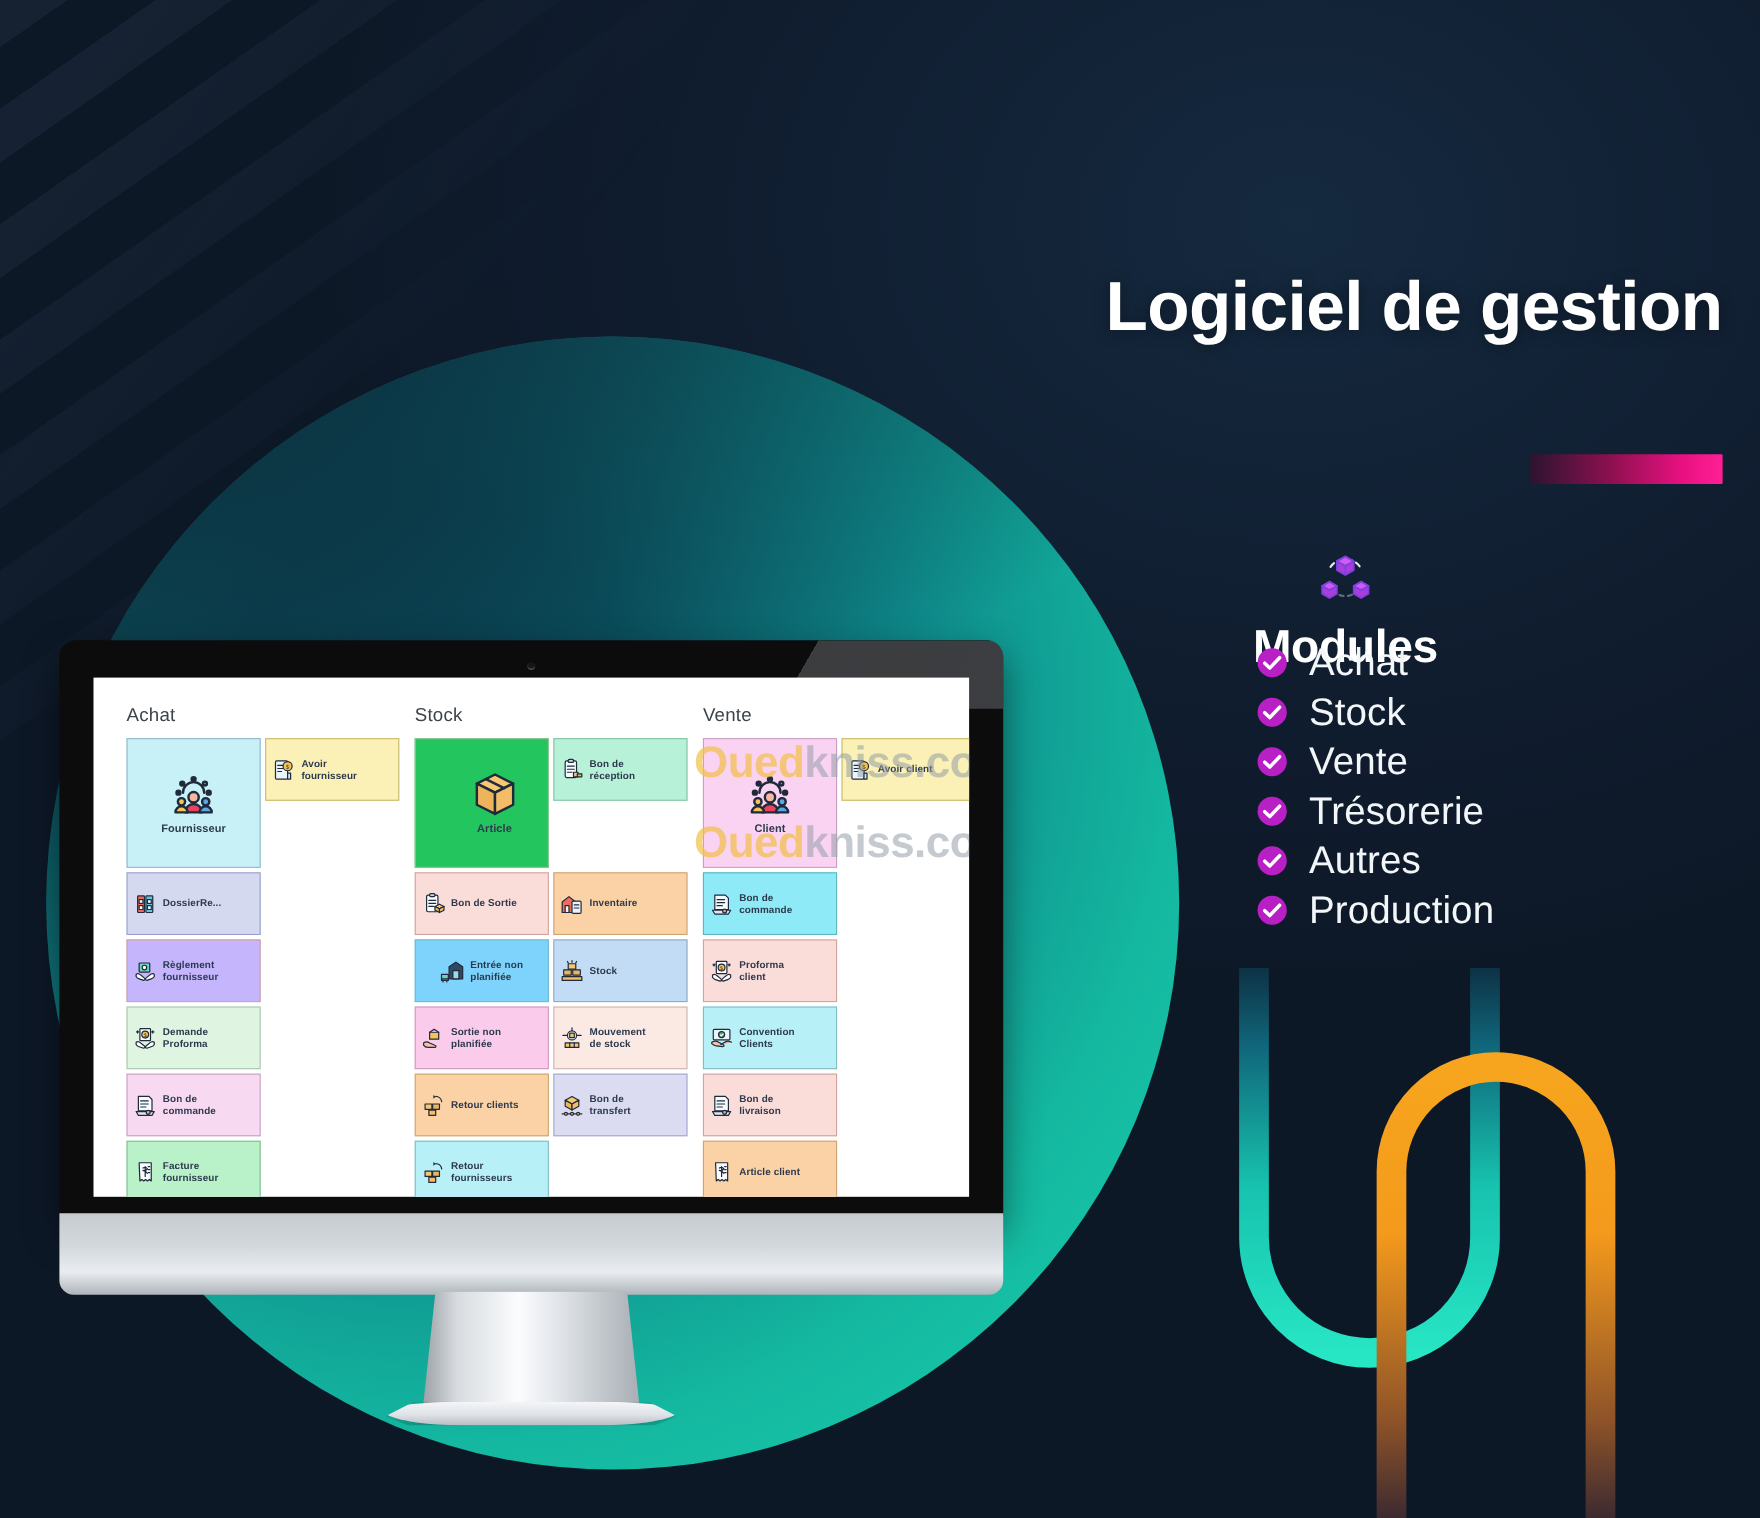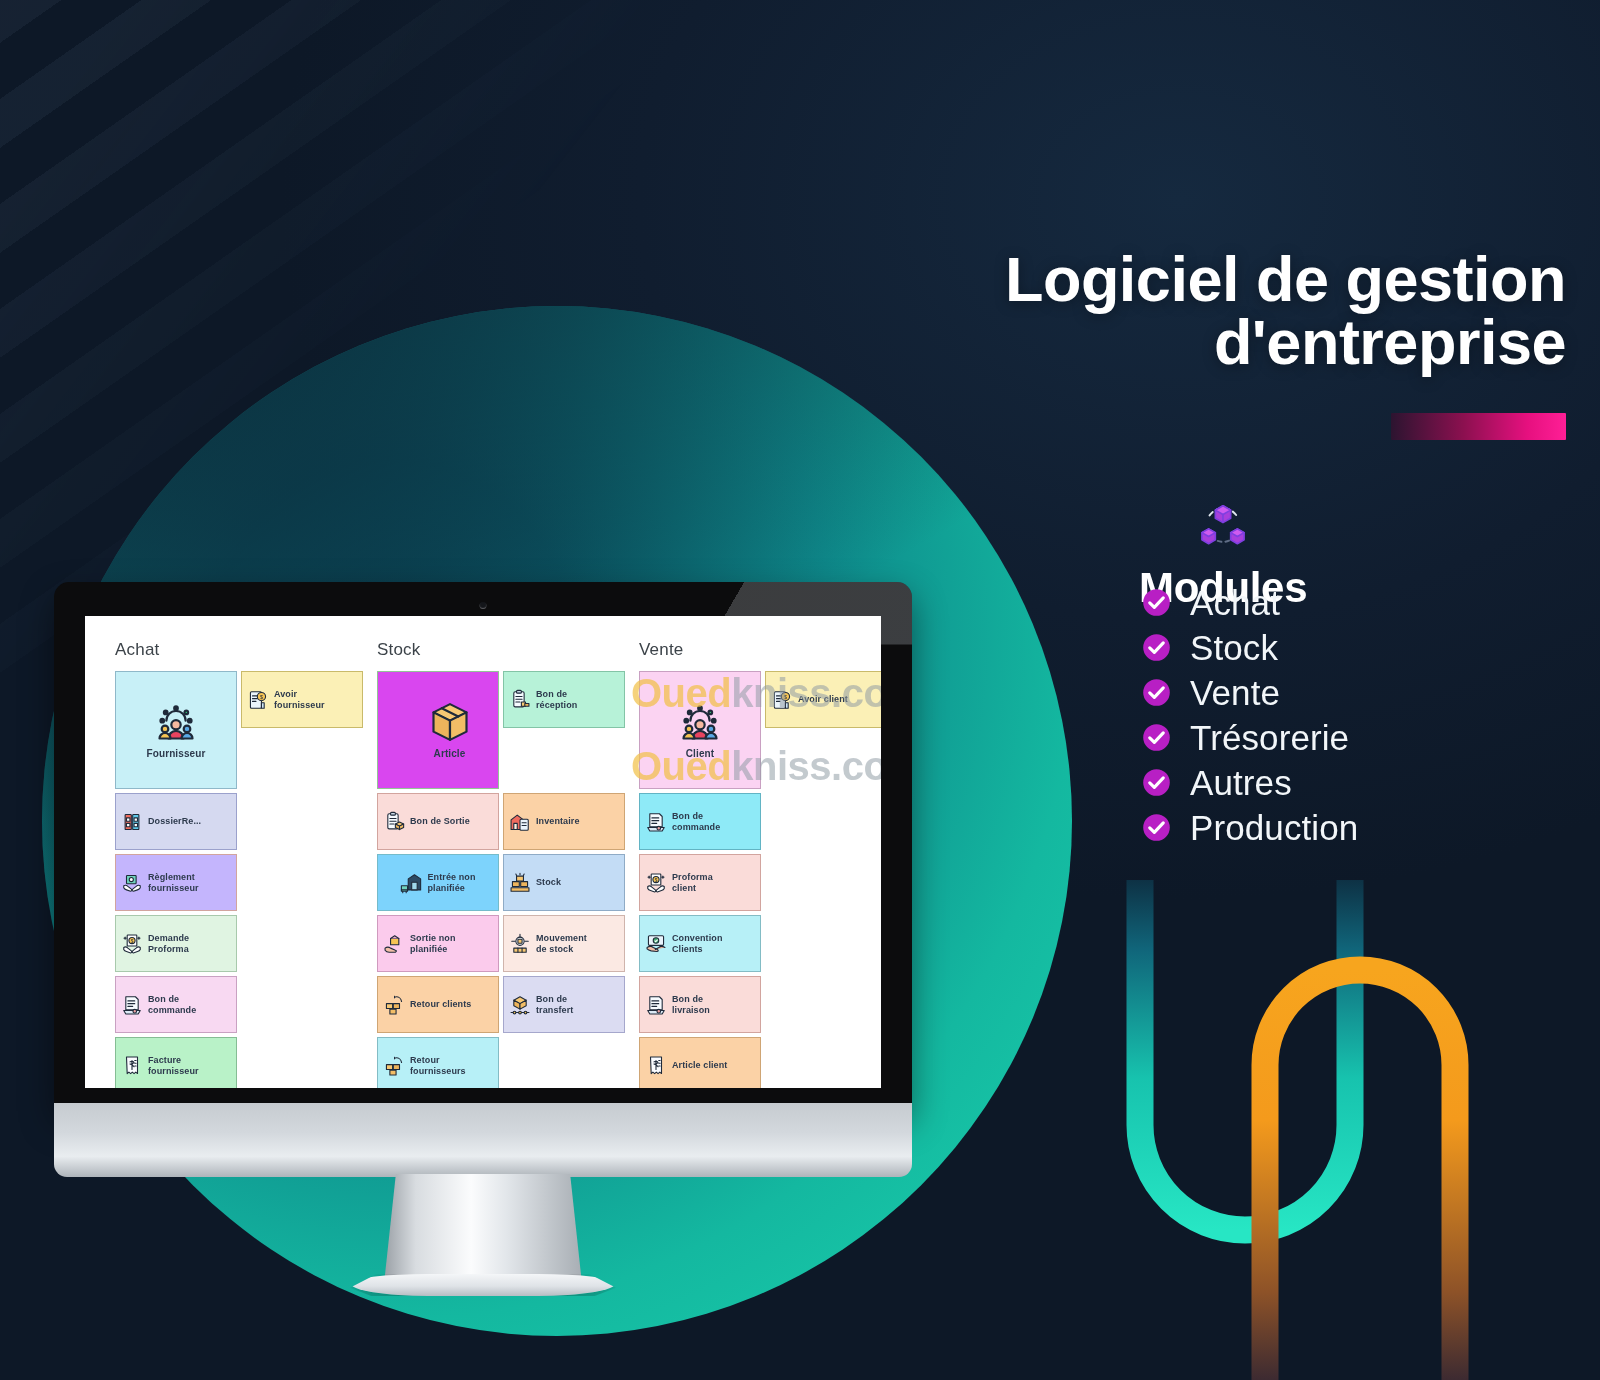--- a/index.html
+++ b/index.html
@@ -192,21 +192,20 @@
       </linearGradient>
     </defs>
     <path d="M 50 -10 L 50 245 A 105 105 0 0 0 260 245 L 260 -10" fill="none" stroke="url(#tealRope)" stroke-width="27" stroke-linecap="butt"></path>
     <path d="M 175 520 L 175 185 A 95 95 0 0 1 365 185 L 365 520" fill="none" stroke="url(#orangeRope)" stroke-width="27" stroke-linecap="butt" transform="translate(0,0)"></path>
   </svg>
 
   <div class="right-col">
 
     <div class="headline">
       <span>Logiciel de gestion</span>
-      <span class="l2">d'entreprise</span>
     </div>
 
     <div class="pinkbar"></div>
 
     <div class="modules-head">
       <svg class="mod-icon" viewBox="0 0 48 48">
         <path d="M10 14 A 17 17 0 0 1 38 14" fill="none" stroke="#dfe6ee" stroke-width="2" stroke-linecap="round" stroke-dasharray="5 4"></path>
         <path d="M12 36 A 15 14 0 0 0 36 36" fill="none" stroke="#5f6d86" stroke-width="2" stroke-linecap="round" stroke-dasharray="4 4"></path>
         <g stroke="#7f3fe0" stroke-width="1.7" fill="#b23fe0" stroke-linejoin="round">
           <path d="M24 4 L32 8.5 L32 17 L24 21.5 L16 17 L16 8.5 Z" fill="#a83fdc"></path>
@@ -376,21 +375,21 @@
                       </svg>
                     </span>
                     <span class="tl">Facture<br>fournisseur</span>
                   </div>
                   <div class="spacer"></div>
                 </div>
               </div>
               <div class="col">
                 <div class="col-title">Stock</div>
                 <div class="grid">
-                  <div class="tile hero" style="background: #d946ef; border-color: rgb(147, 196, 150); padding-left: 28px;">
+                  <div class="tile hero" style="background: #22c55e; border-color: rgb(147, 196, 150); padding-left: 28px;">
                     <span class="ic">
                       <svg width="44" height="44" viewBox="0 0 32 32">
                         <path d="M16 3 L28 9 L16 15 L4 9z" fill="#f7c873" stroke="#1f2a3a" stroke-width="1.6" stroke-linejoin="round" stroke-linecap="round"></path>
         <path d="M4 9 v14 l12 6 V15z" fill="#edb45c" stroke="#1f2a3a" stroke-width="1.6" stroke-linejoin="round" stroke-linecap="round"></path>
         <path d="M28 9 v14 l-12 6 V15z" fill="#f2bd66" stroke="#1f2a3a" stroke-width="1.6" stroke-linejoin="round" stroke-linecap="round"></path>
         <path d="M10 6 L22 12" stroke="#1f2a3a" stroke-width="1.6" stroke-linejoin="round" stroke-linecap="round"></path>
                       </svg>
                     </span>
                     <span class="tl">Article</span>
                   </div>

